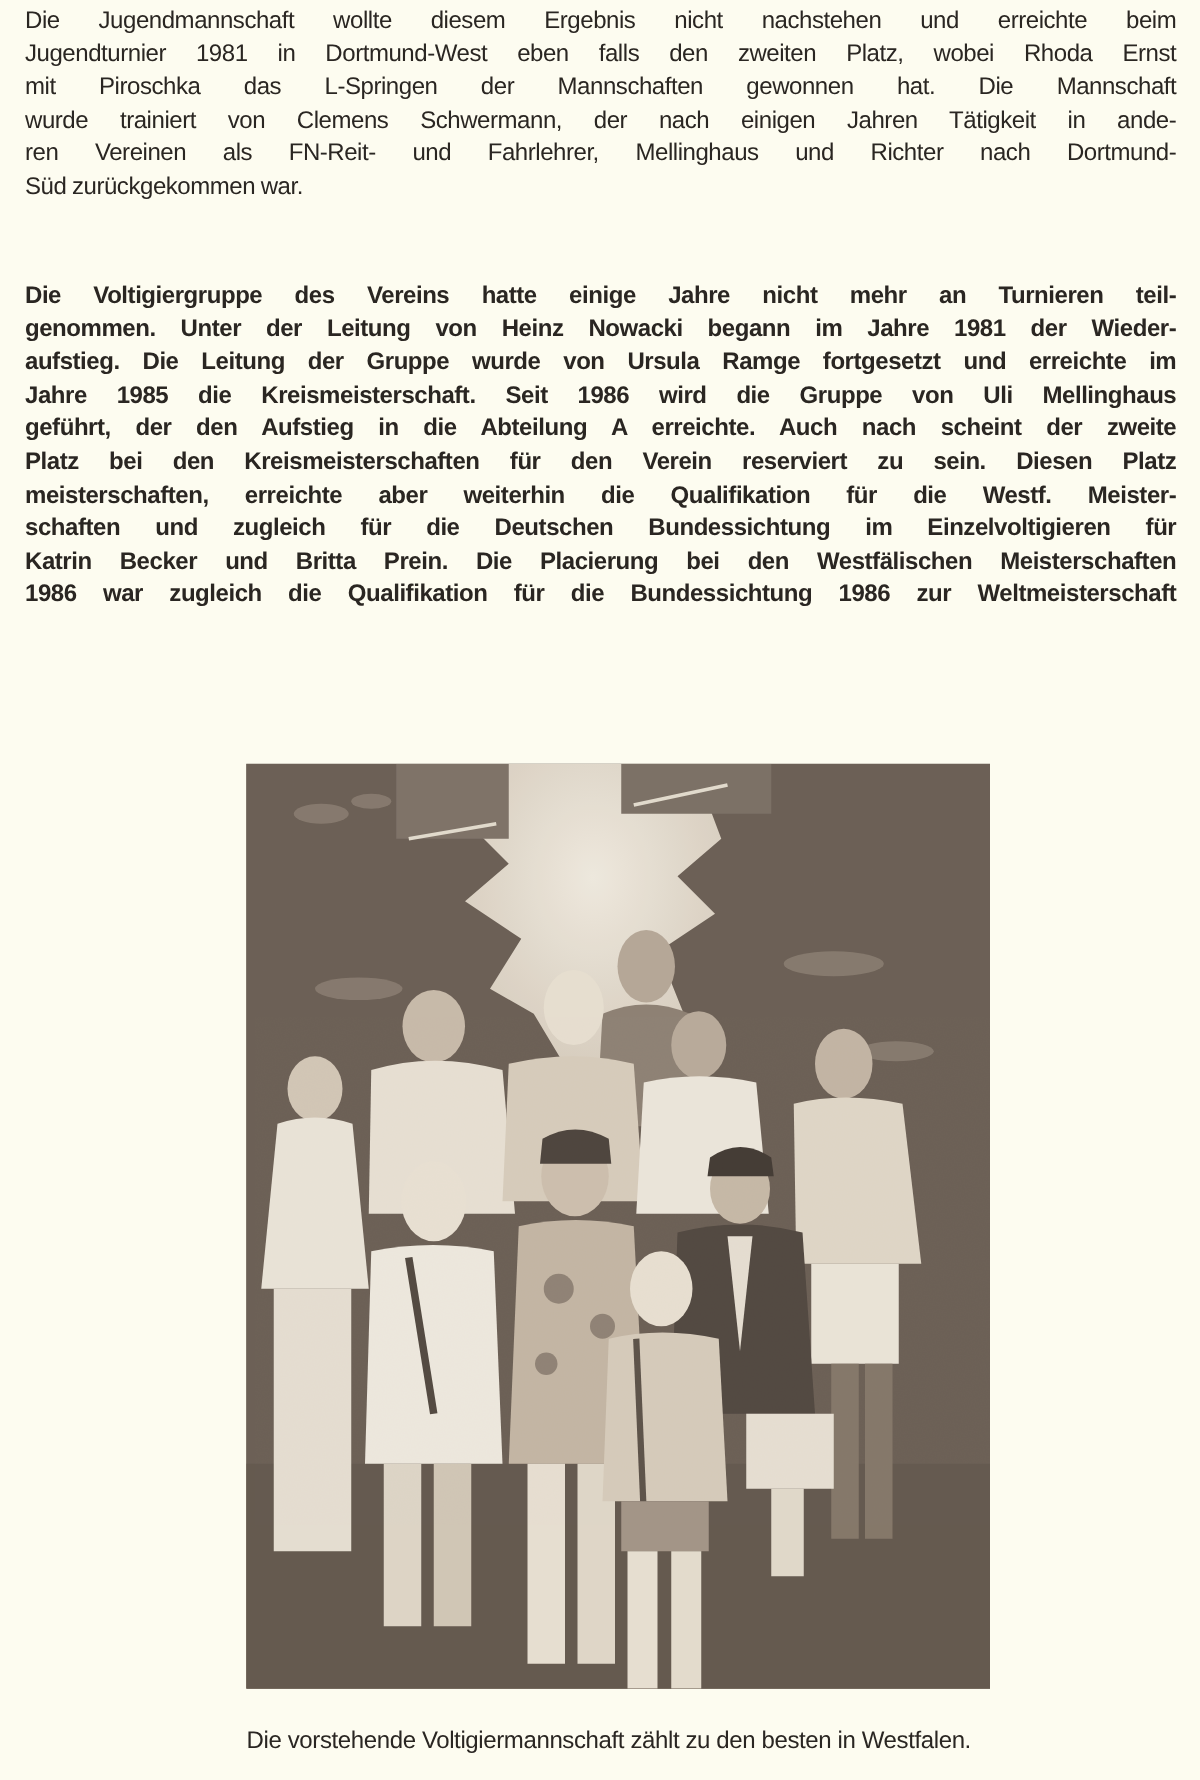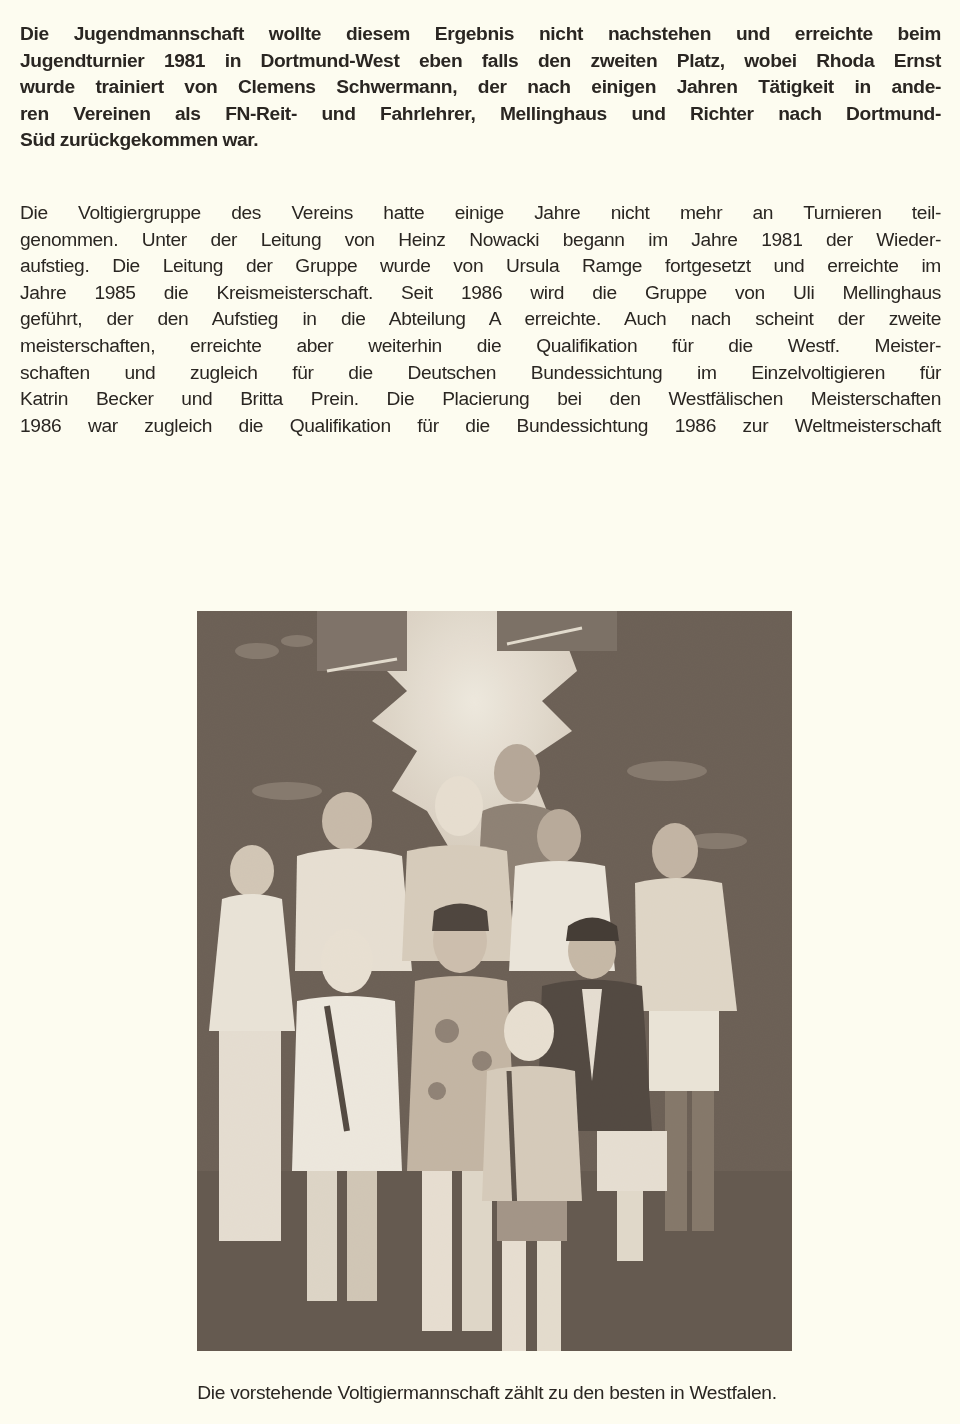--- a/index.html
+++ b/index.html
@@ -21,22 +21,22 @@
       margin: 0;
     }
     .para .line {
       display: block;
       text-align: justify;
       text-align-last: justify;
       white-space: nowrap;
       height: 26.6px;
     }
     .para .line.last { text-align-last: left; }
-    #p1 { top: 21px; font-weight: bold; }
-    #p2 { top: 200px; }
+    #p1 { top: 4px; }
+    #p2 { top: 224px; font-weight: bold; }
     .photo {
       position: absolute;
       left: 197px; top: 611px;
       width: 595px; height: 740px;
       background: #6e6257;
       overflow: hidden;
     }
     .photo svg { display: block; }
     .caption {
       position: absolute;
@@ -49,31 +49,33 @@
       padding-left: 14px;
       box-sizing: border-box;
     }
   </style>
 </head>
 <body>
 
 <div class="para" id="p1">
   <span class="line">Die Jugendmannschaft wollte diesem Ergebnis nicht nachstehen und erreichte beim</span>
   <span class="line">Jugendturnier 1981 in Dortmund-West eben falls den zweiten Platz, wobei Rhoda Ernst</span>
+  <span class="line">mit Piroschka das L-Springen der Mannschaften gewonnen hat. Die Mannschaft</span>
   <span class="line">wurde trainiert von Clemens Schwermann, der nach einigen Jahren Tätigkeit in ande-</span>
   <span class="line">ren Vereinen als FN-Reit- und Fahrlehrer, Mellinghaus und Richter nach Dortmund-</span>
   <span class="line last">Süd zurückgekommen war.</span>
 </div>
 
 <div class="para" id="p2">
   <span class="line">Die Voltigiergruppe des Vereins hatte einige Jahre nicht mehr an Turnieren teil-</span>
   <span class="line">genommen. Unter der Leitung von Heinz Nowacki begann im Jahre 1981 der Wieder-</span>
   <span class="line">aufstieg. Die Leitung der Gruppe wurde von Ursula Ramge fortgesetzt und erreichte im</span>
   <span class="line">Jahre 1985 die Kreismeisterschaft. Seit 1986 wird die Gruppe von Uli Mellinghaus</span>
   <span class="line">geführt, der den Aufstieg in die Abteilung A erreichte. Auch nach scheint der zweite</span>
+  <span class="line">Platz bei den Kreismeisterschaften für den Verein reserviert zu sein. Diesen Platz</span>
   <span class="line">meisterschaften, erreichte aber weiterhin die Qualifikation für die Westf. Meister-</span>
   <span class="line">schaften und zugleich für die Deutschen Bundessichtung im Einzelvoltigieren für</span>
   <span class="line">Katrin Becker und Britta Prein. Die Placierung bei den Westfälischen Meisterschaften</span>
   <span class="line">1986 war zugleich die Qualifikation für die Bundessichtung 1986 zur Weltmeisterschaft</span>
 </div>
 
 <div class="photo">
   <svg width="595" height="740" viewBox="0 0 595 740" xmlns="http://www.w3.org/2000/svg">
     <defs>
       <filter id="grain" x="0" y="0" width="100%" height="100%">

